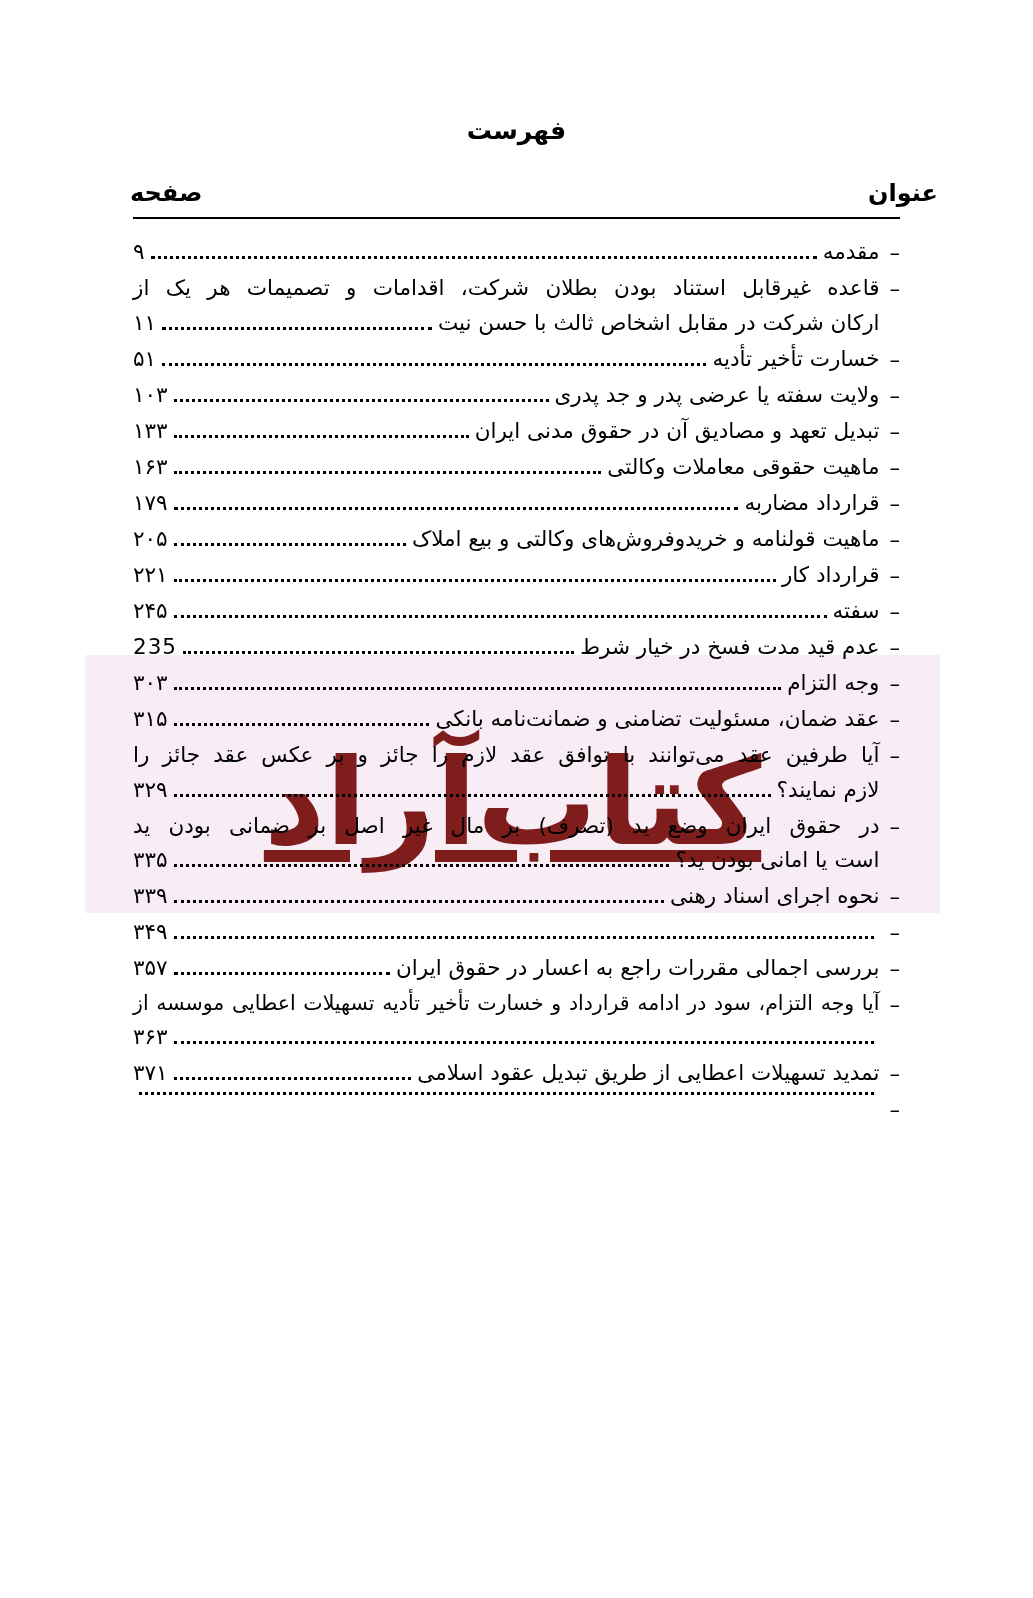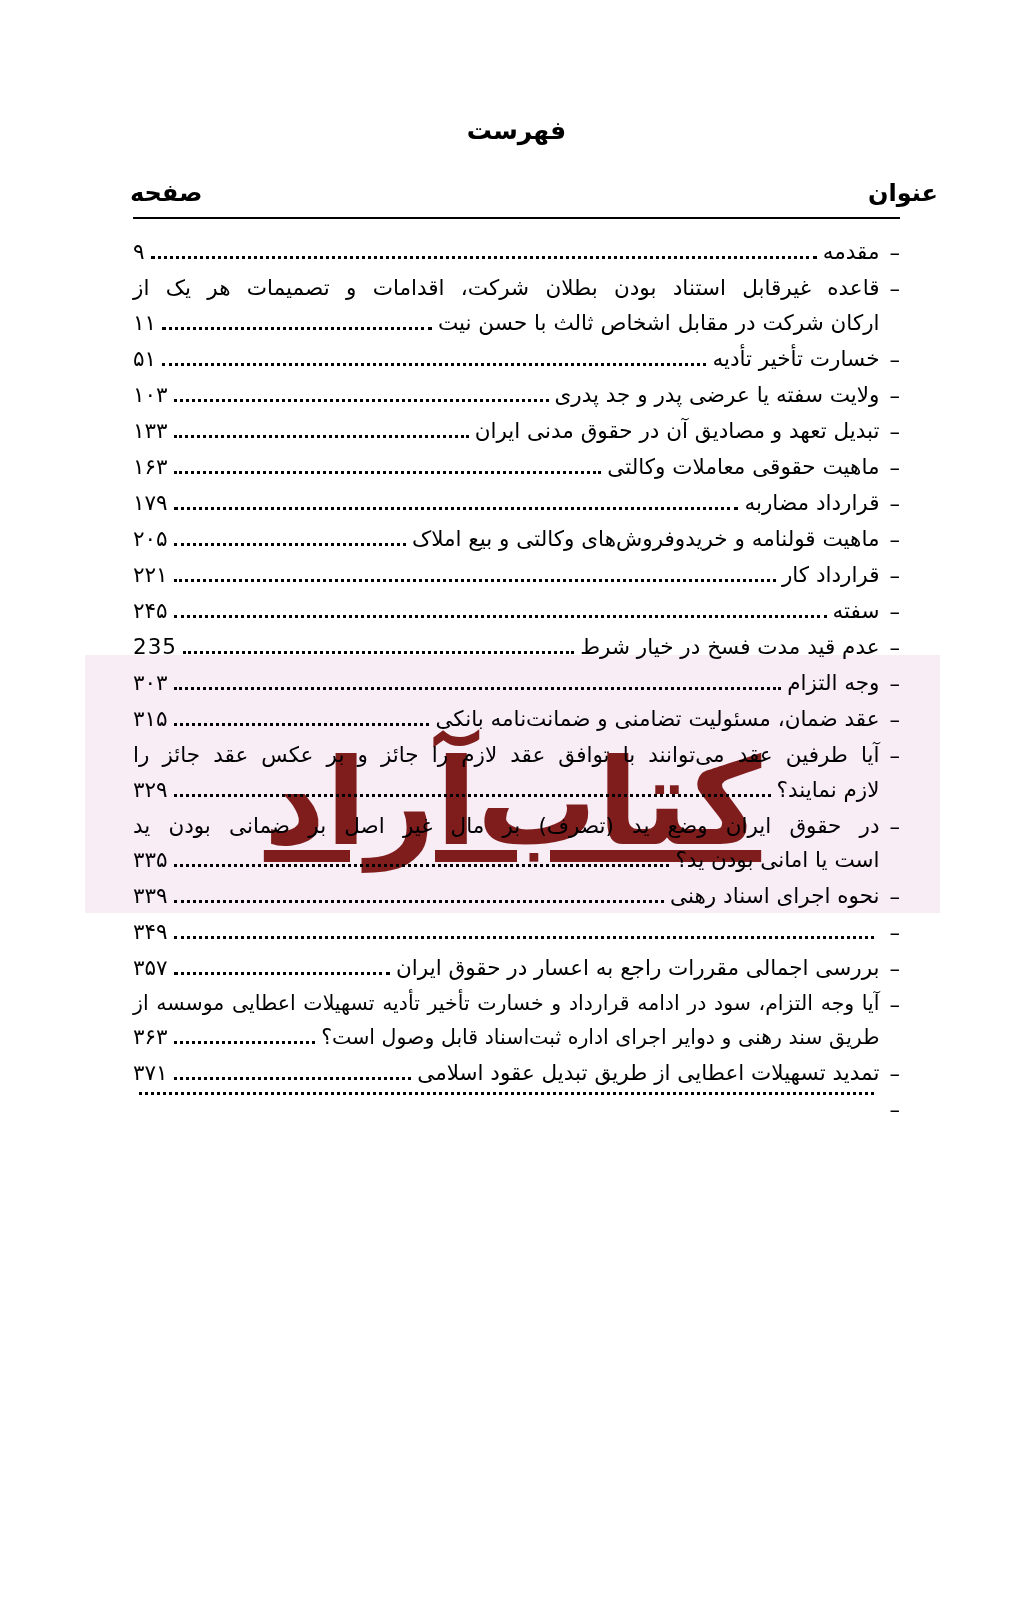--- a/index.html
+++ b/index.html
@@ -344,21 +344,20 @@
             <span class="page-num">۳۵۷</span>
           </div>
         </div>
       </div>
 
       <div class="toc-entry">
         <span class="dash">–</span>
         <div class="entry-body">
           <div class="full-line" style="font-size:20.5px">آیا وجه التزام، سود در ادامه قرارداد و خسارت تأخیر تأدیه تسهیلات اعطایی موسسه از</div>
           <div class="entry-line">
-            <span class="entry-text" style="font-size:20.5px">طریق سند رهنی و دوایر اجرای اداره ثبت‌اسناد قابل وصول است؟</span>
             <span class="leader"></span>
             <span class="page-num">۳۶۳</span>
           </div>
         </div>
       </div>
 
       <div class="toc-entry">
         <span class="dash">–</span>
         <div class="entry-body">
           <div class="entry-line">

